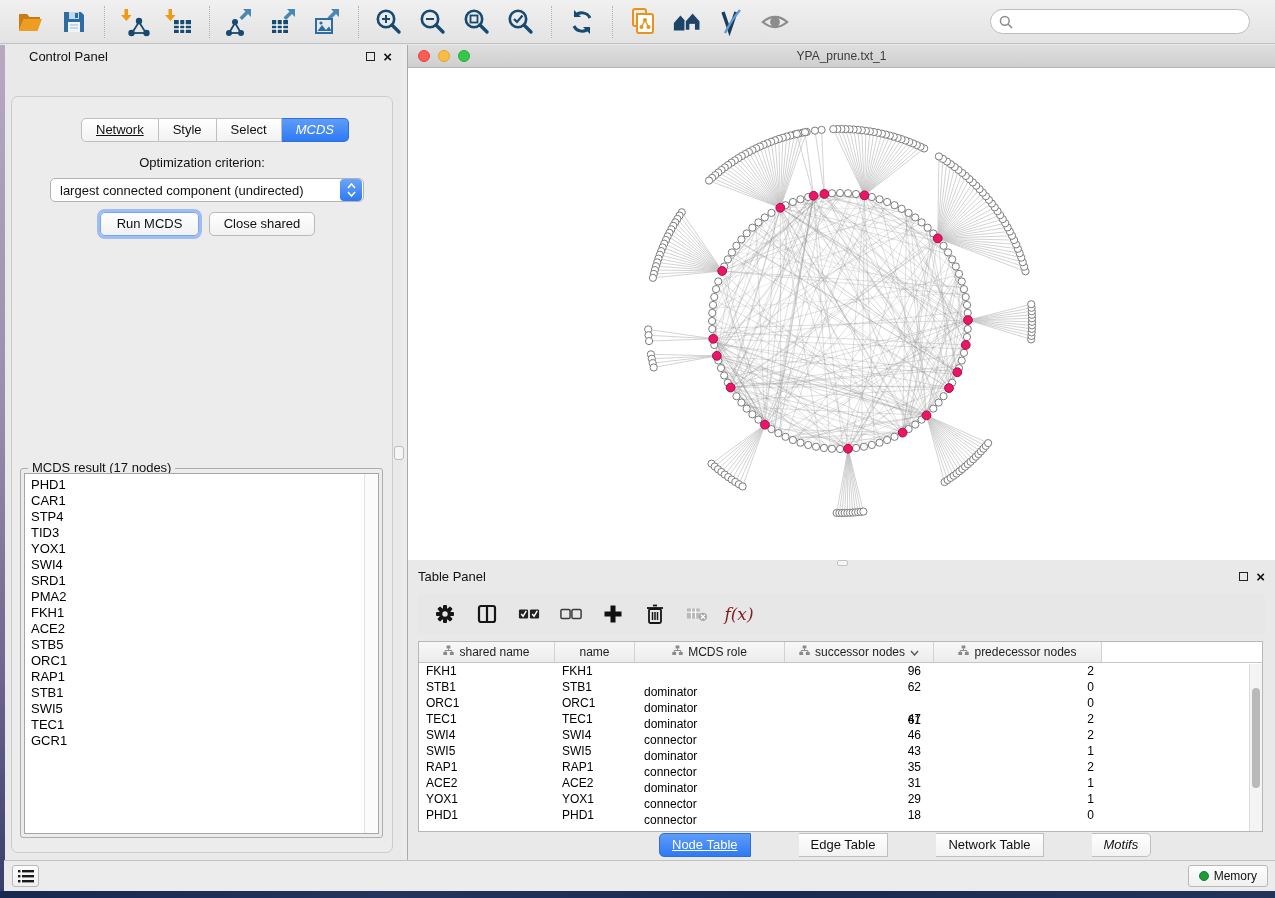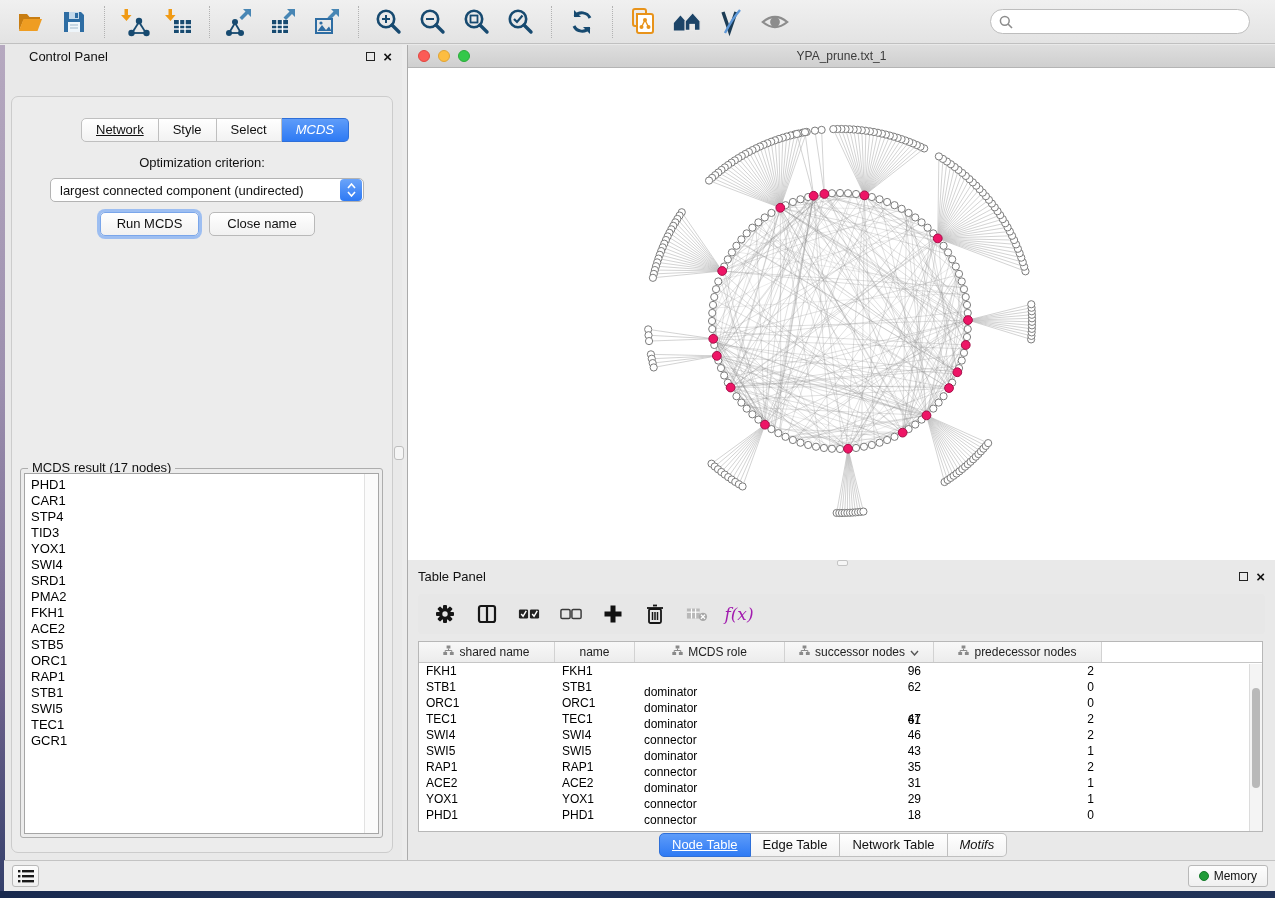--- a/index.html
+++ b/index.html
@@ -80,35 +80,35 @@
   .net-title { position:absolute; left:0; right:0; text-align:center; font-size:12px; color:#3c3c3c; }
   .net-canvas { position:absolute; left:0; top:23px; right:0; bottom:0; background:#ffffff; }
   .hgutter { position:absolute; left:408px; top:560px; width:867px; height:6px; background:#e9e9e9; }
   .hgutter .knob { position:absolute; left:429px; top:0; width:11px; height:6px; background:#f6f6f6; border:1px solid #c4c4c4; border-radius:2px; }
   
   .table-panel { position:absolute; left:408px; top:566px; width:867px; height:293px; background:#e9e9e9; }
   .tp-title { position:absolute; left:10px; right:10px; top:3px; }
   .tp-toolbar { position:absolute; left:10px; top:28px; right:10px; height:40px; background:#e7e7e7;
     border-radius:4px; display:flex; align-items:center; gap:20px; padding-left:16px; }
   .tp-icon { width:22px; height:22px; display:flex; align-items:center; justify-content:center; }
-  .fx { font-family:"DejaVu Serif", serif; font-style:italic; font-size:17px; color:#a21caf; }
+  .fx { font-family:"DejaVu Serif", serif; font-style:italic; font-size:17px; color:#7f1d1d; }
   .tbl { position:absolute; left:10px; top:75px; right:12px; bottom:27px; background:#fff; border:1px solid #b7b7b7; overflow:hidden; }
   .thead { display:flex; height:21px; border-bottom:1px solid #c6c6c6; }
   .th { display:flex; align-items:center; justify-content:center; gap:5px;
     background:linear-gradient(#f8f8f8,#ececec); border-right:1px solid #d2d2d2; font-size:12px; color:#222; }
   .th-fill { flex:1; background:#fff; }
   .tr { display:flex; height:16px; align-items:center; }
   .td { font-size:12px; color:#000; white-space:nowrap; overflow:hidden; }
   .td.l { padding-left:7px; text-align:left; }
   .td.r3 { padding-left:9px;margin-top:41px; }
   .td.rr1 { text-align:right; padding-right:13px; }
   .td.rr2 { text-align:right; padding-right:8px; }
   .tbl-scroll { position:absolute; right:0; top:22px; bottom:0; width:13px; background:#f4f4f4; border-left:1px solid #dcdcdc; }
   .tbl-thumb { position:absolute; left:2px; right:2px; top:24px; height:100px; background:#b9b9b9; border-radius:5px; }
-  .tp-tabs { left:251px; top:267px; }
+  .tp-tabs { left:251px; top:267px;gap:48px; }
   .tp-tabs .seg-btn { padding:3px 12px 4px; }
   
   .status-bar { position:absolute; left:4px; top:860px; width:1271px; height:31px; background:#ececec; border-top:1px solid #c3c3c3; }
   .list-btn { position:absolute; left:8px; top:4px; width:27px; height:22px; background:linear-gradient(#fdfdfd,#f0f0f0);
     border:1px solid #b9b9b9; border-radius:3px; display:flex; align-items:center; justify-content:center; }
   .memory-btn { position:absolute; right:7px; top:4px; height:22px; background:linear-gradient(#fdfdfd,#f0f0f0);
     border:1px solid #b9b9b9; border-radius:3px; display:flex; align-items:center; gap:5px; padding:0 10px; font-size:12px; color:#111; }
   .mem-dot { width:10px; height:10px; border-radius:50%; background:#1f9b38; border:1px solid #157a2a; }
 </style>
 </head>
@@ -302,21 +302,21 @@
       <span class="dd-cap">
         <svg width="9" height="6" viewBox="0 0 9 6">
             <polyline points="1,5 4.5,1 8,5" fill="none" stroke="#fff" stroke-width="1.6"></polyline>
           </svg>
         <svg width="9" height="6" viewBox="0 0 9 6">
             <polyline points="1,1 4.5,5 8,1" fill="none" stroke="#fff" stroke-width="1.6"></polyline>
           </svg>
       </span>
     </div>
     <button class="btn focused run-btn">Run MCDS</button>
-    <button class="btn closep-btn">Close name</button>
+    <button class="btn closep-btn">Close shared</button>
     <div class="mcds-group">
       <span class="mcds-group-title">MCDS result (17 nodes)</span>
       <div class="mcds-list" id="mcds-list">
         <div class="mcds-scroll"></div>
       <div class="list-item" style="padding-top: 3px;">PHD1</div>
           <div class="list-item">CAR1</div>
           <div class="list-item">STP4</div>
           <div class="list-item">TID3</div>
           <div class="list-item">YOX1</div>
           <div class="list-item">SWI4</div>

